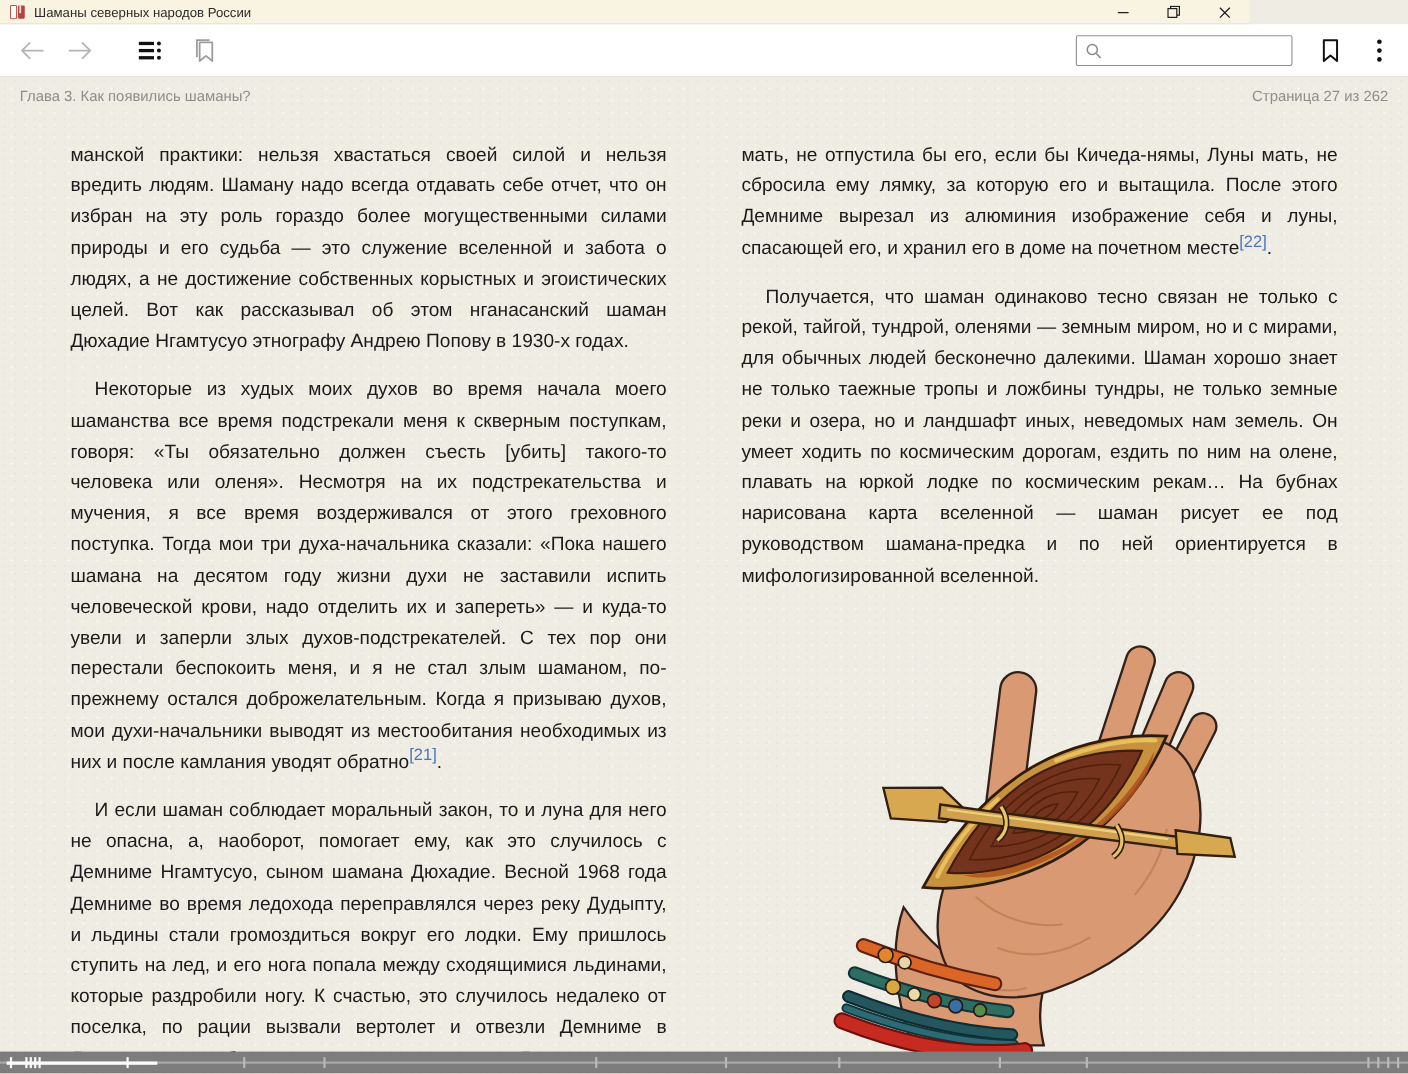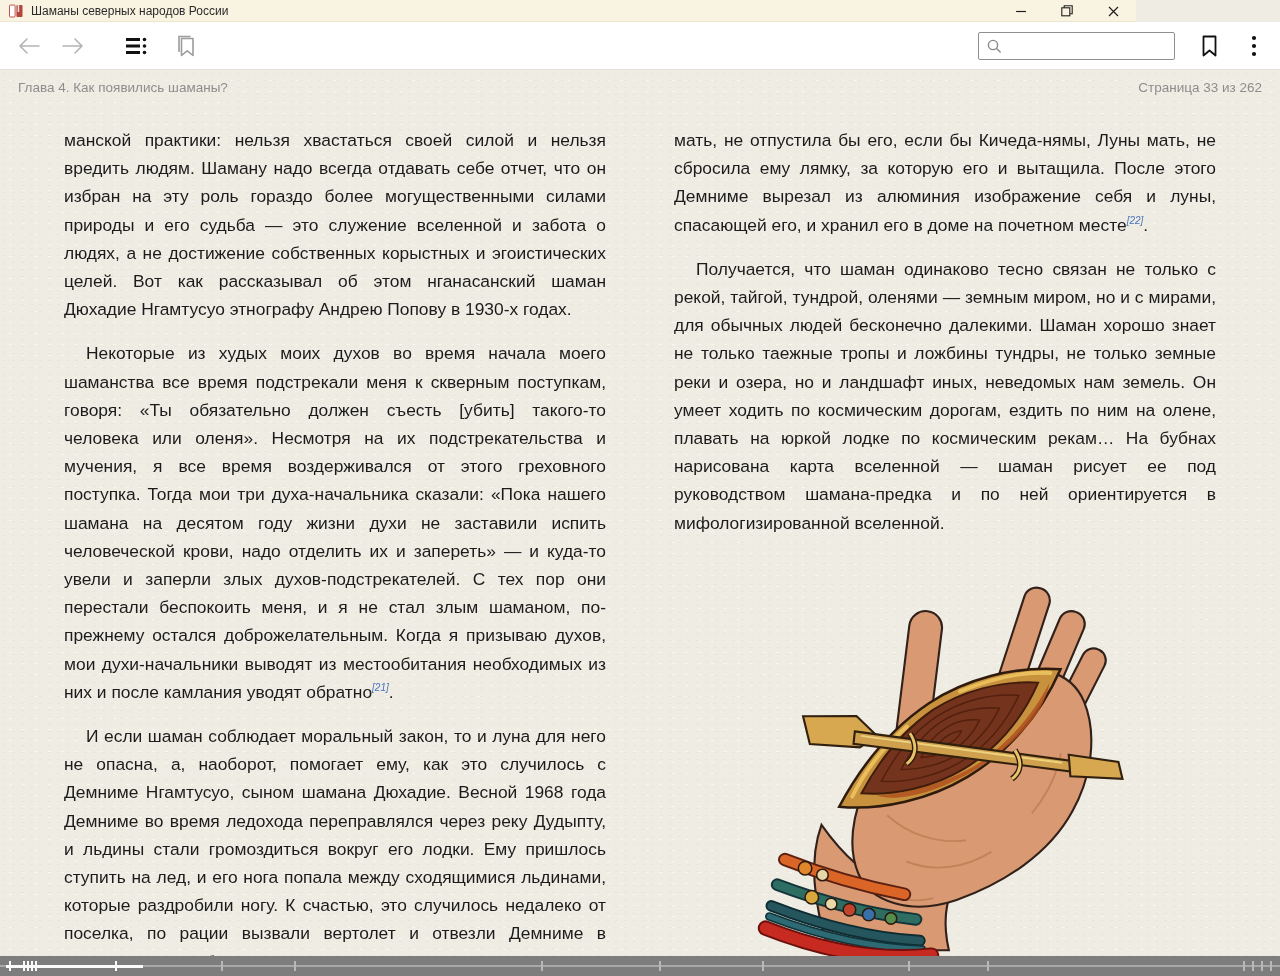--- a/index.html
+++ b/index.html
@@ -37,21 +37,21 @@
   .runhead.left { left:18px; }
   .runhead.right { right:18px; }
 
   .col { position:absolute; top:40px; width:574px; font-size:17.4px; line-height:28.2px;
     color:#1b1b1b; text-align:justify; hyphens:auto; -webkit-hyphens:auto; }
   .col-left { left:48px; }
   .col-right { left:658px; }
   .col p { margin:16px; }
   .col p.indent { text-indent:22px; }
   .col p.h-bold { font-weight:bold; text-indent:22px; }
-  sup.fnref { font-size:10px; line-height:0; vertical-align:super; cursor:pointer;font-style:italic; }
+  sup.fnref { font-size:15px; line-height:0; vertical-align:super; cursor:pointer; }
 
   .figure { margin-top:34px; height:388px; display:flex; justify-content:center;
     align-items:center; }
   .figcaption { margin-top:14px; padding-left:16px; font-style:italic; font-size:15.5px;
     color:#2e2e2e; text-align:left; text-indent:0; }
 
   
   .progress { position:absolute; left:0; bottom:0; width:1280px; height:20px;
     background:#7d7d7d; z-index:40; }
   .progress .track { position:absolute; left:0; top:9px; width:100%; height:2px; background:#a9a9a9; }
@@ -136,22 +136,22 @@
   <div class="tb-btn" style="left:1237px;">
     <svg width="6" height="22" viewBox="0 0 6 22">
       <circle cx="3" cy="3" r="2.1" fill="#111"></circle>
       <circle cx="3" cy="11" r="2.1" fill="#111"></circle>
       <circle cx="3" cy="19" r="2.1" fill="#111"></circle>
     </svg>
   </div>
 </div>
 
 <div class="page">
-  <div class="runhead left">Глава 4. Как появились шаманы?</div>
-  <div class="runhead right">Страница 33 из 262</div>
+  <div class="runhead left">Глава 3. Как появились шаманы?</div>
+  <div class="runhead right">Страница 27 из 262</div>
 
   <div class="col col-left">
     <p>манской практики: нельзя хвастаться своей силой и нельзя вредить людям. Шаману надо всегда отдавать себе отчет, что он избран на эту роль гораздо более могущественными силами природы и его судьба — это служение вселенной и забота о людях, а не достижение собственных корыстных и эгоистических целей. Вот как рассказывал об этом нганасанский шаман Дюхадие Нгамтусуо этнографу Андрею Попову в 1930-х годах.</p>
     <p class="indent"><span>Некоторые из худых моих духов во время начала моего шаманства все время подстрекали меня к скверным поступкам, говоря: «Ты обязательно должен съесть [убить] такого-то человека или оленя». Несмотря на их подстрекательства и мучения, я все время воздерживался от этого греховного поступка. Тогда мои три духа-начальника сказали: «Пока нашего шамана на десятом году жизни духи не заставили испить человеческой крови, надо отделить их и запереть» — и куда-то увели и заперли злых духов-подстрекателей. С тех пор они перестали беспокоить меня, и я не стал злым шаманом, по-прежнему остался доброжелательным. Когда я призываю духов, мои духи-начальники выводят из местообитания необходимых из них и после камлания уводят обратно</span><sup class="fnref" style="color: rgb(74, 116, 188);">[21]</sup><span>.</span></p>
     <p class="indent">И если шаман соблюдает моральный закон, то и луна для него не опасна, а, наоборот, помогает ему, как это случилось с Демниме Нгамтусуо, сыном шамана Дюхадие. Весной 1968 года Демниме во время ледохода переправлялся через реку Дудыпту, и льдины стали громоздиться вокруг его лодки. Ему пришлось ступить на лед, и его нога попала между сходящимися льдинами, которые раздробили ногу. К счастью, это случилось недалеко от поселка, по рации вызвали вертолет и отвезли Демниме в Дудинку, где в больнице спасли ему жизнь. Демниме потом говорил, что Быды-нямы, Воды</p>
   </div>
 
   <div class="col col-right">
     <p><span>мать, не отпустила бы его, если бы Кичеда-нямы, Луны мать, не сбросила ему лямку, за которую его и вытащила. После этого Демниме вырезал из алюминия изображение себя и луны, спасающей его, и хранил его в доме на почетном месте</span><sup class="fnref" style="color: rgb(74, 116, 188);">[22]</sup><span>.</span></p>
     <p class="indent">Получается, что шаман одинаково тесно связан не только с рекой, тайгой, тундрой, оленями — земным миром, но и с мирами, для обычных людей бесконечно далекими. Шаман хорошо знает не только таежные тропы и ложбины тундры, не только земные реки и озера, но и ландшафт иных, неведомых нам земель. Он умеет ходить по космическим дорогам, ездить по ним на олене, плавать на юркой лодке по космическим рекам… На бубнах нарисована карта вселенной — шаман рисует ее под руководством шамана-предка и по ней ориентируется в мифологизированной вселенной.</p>

